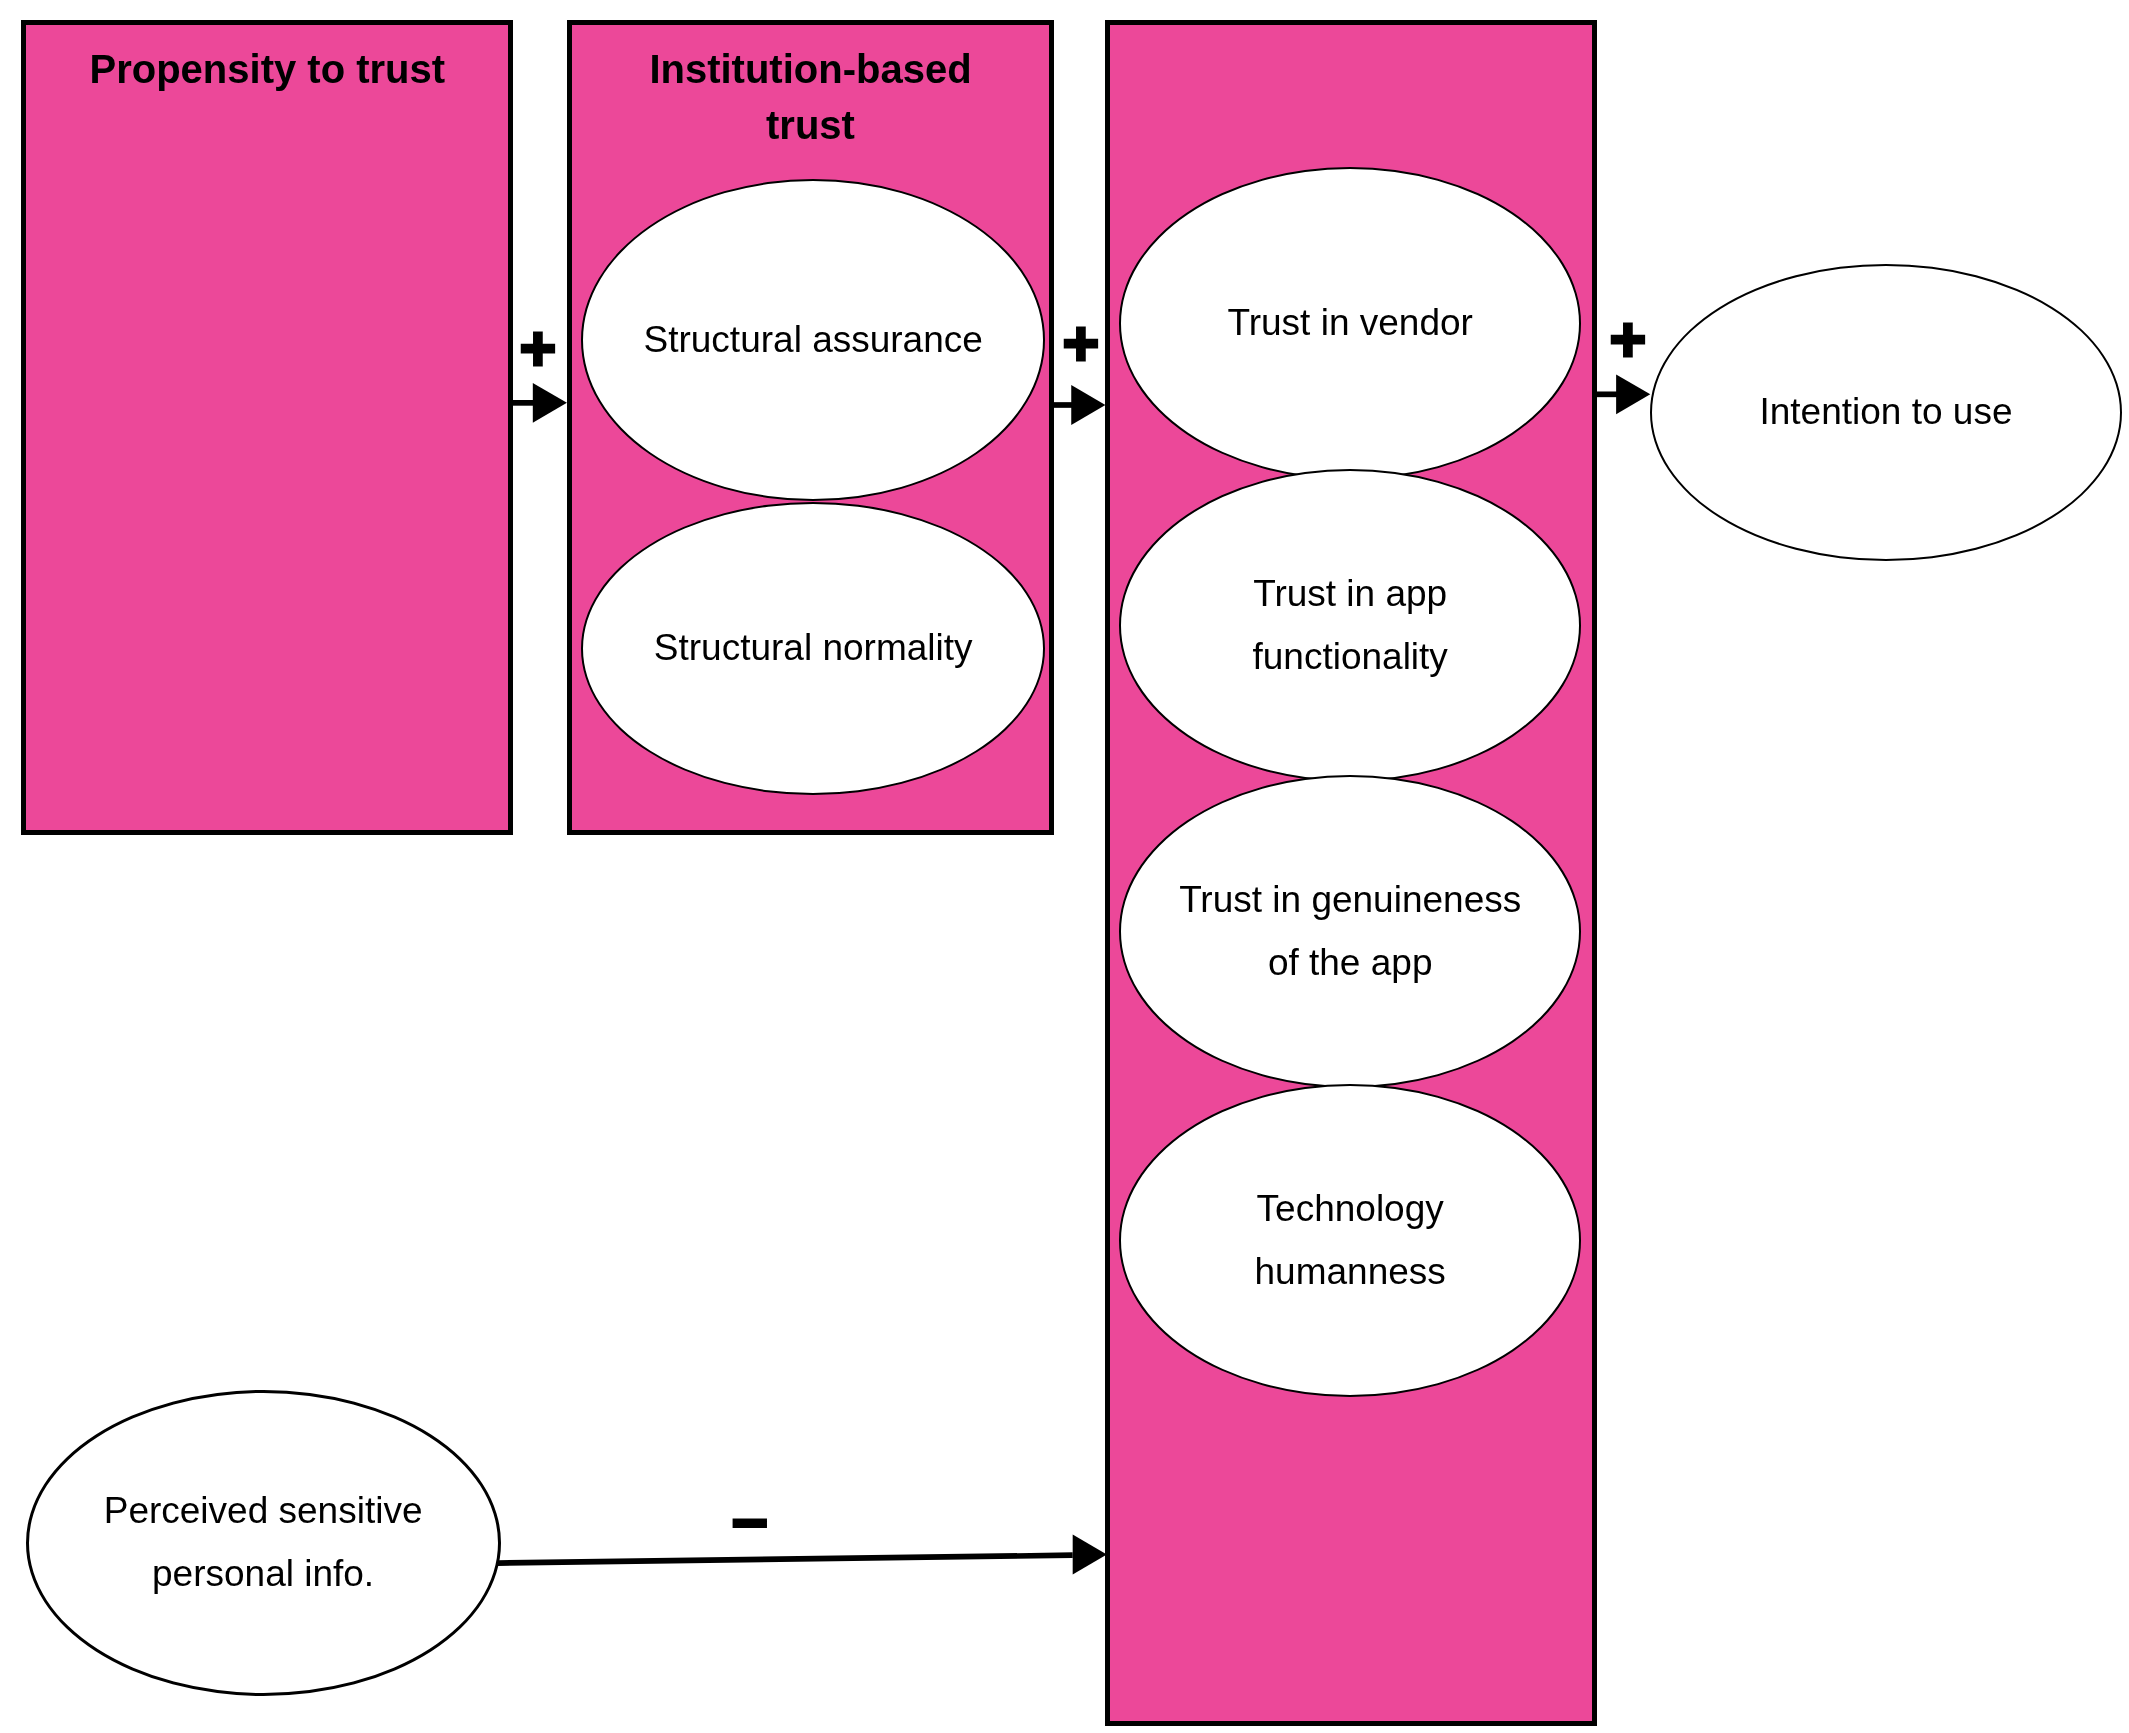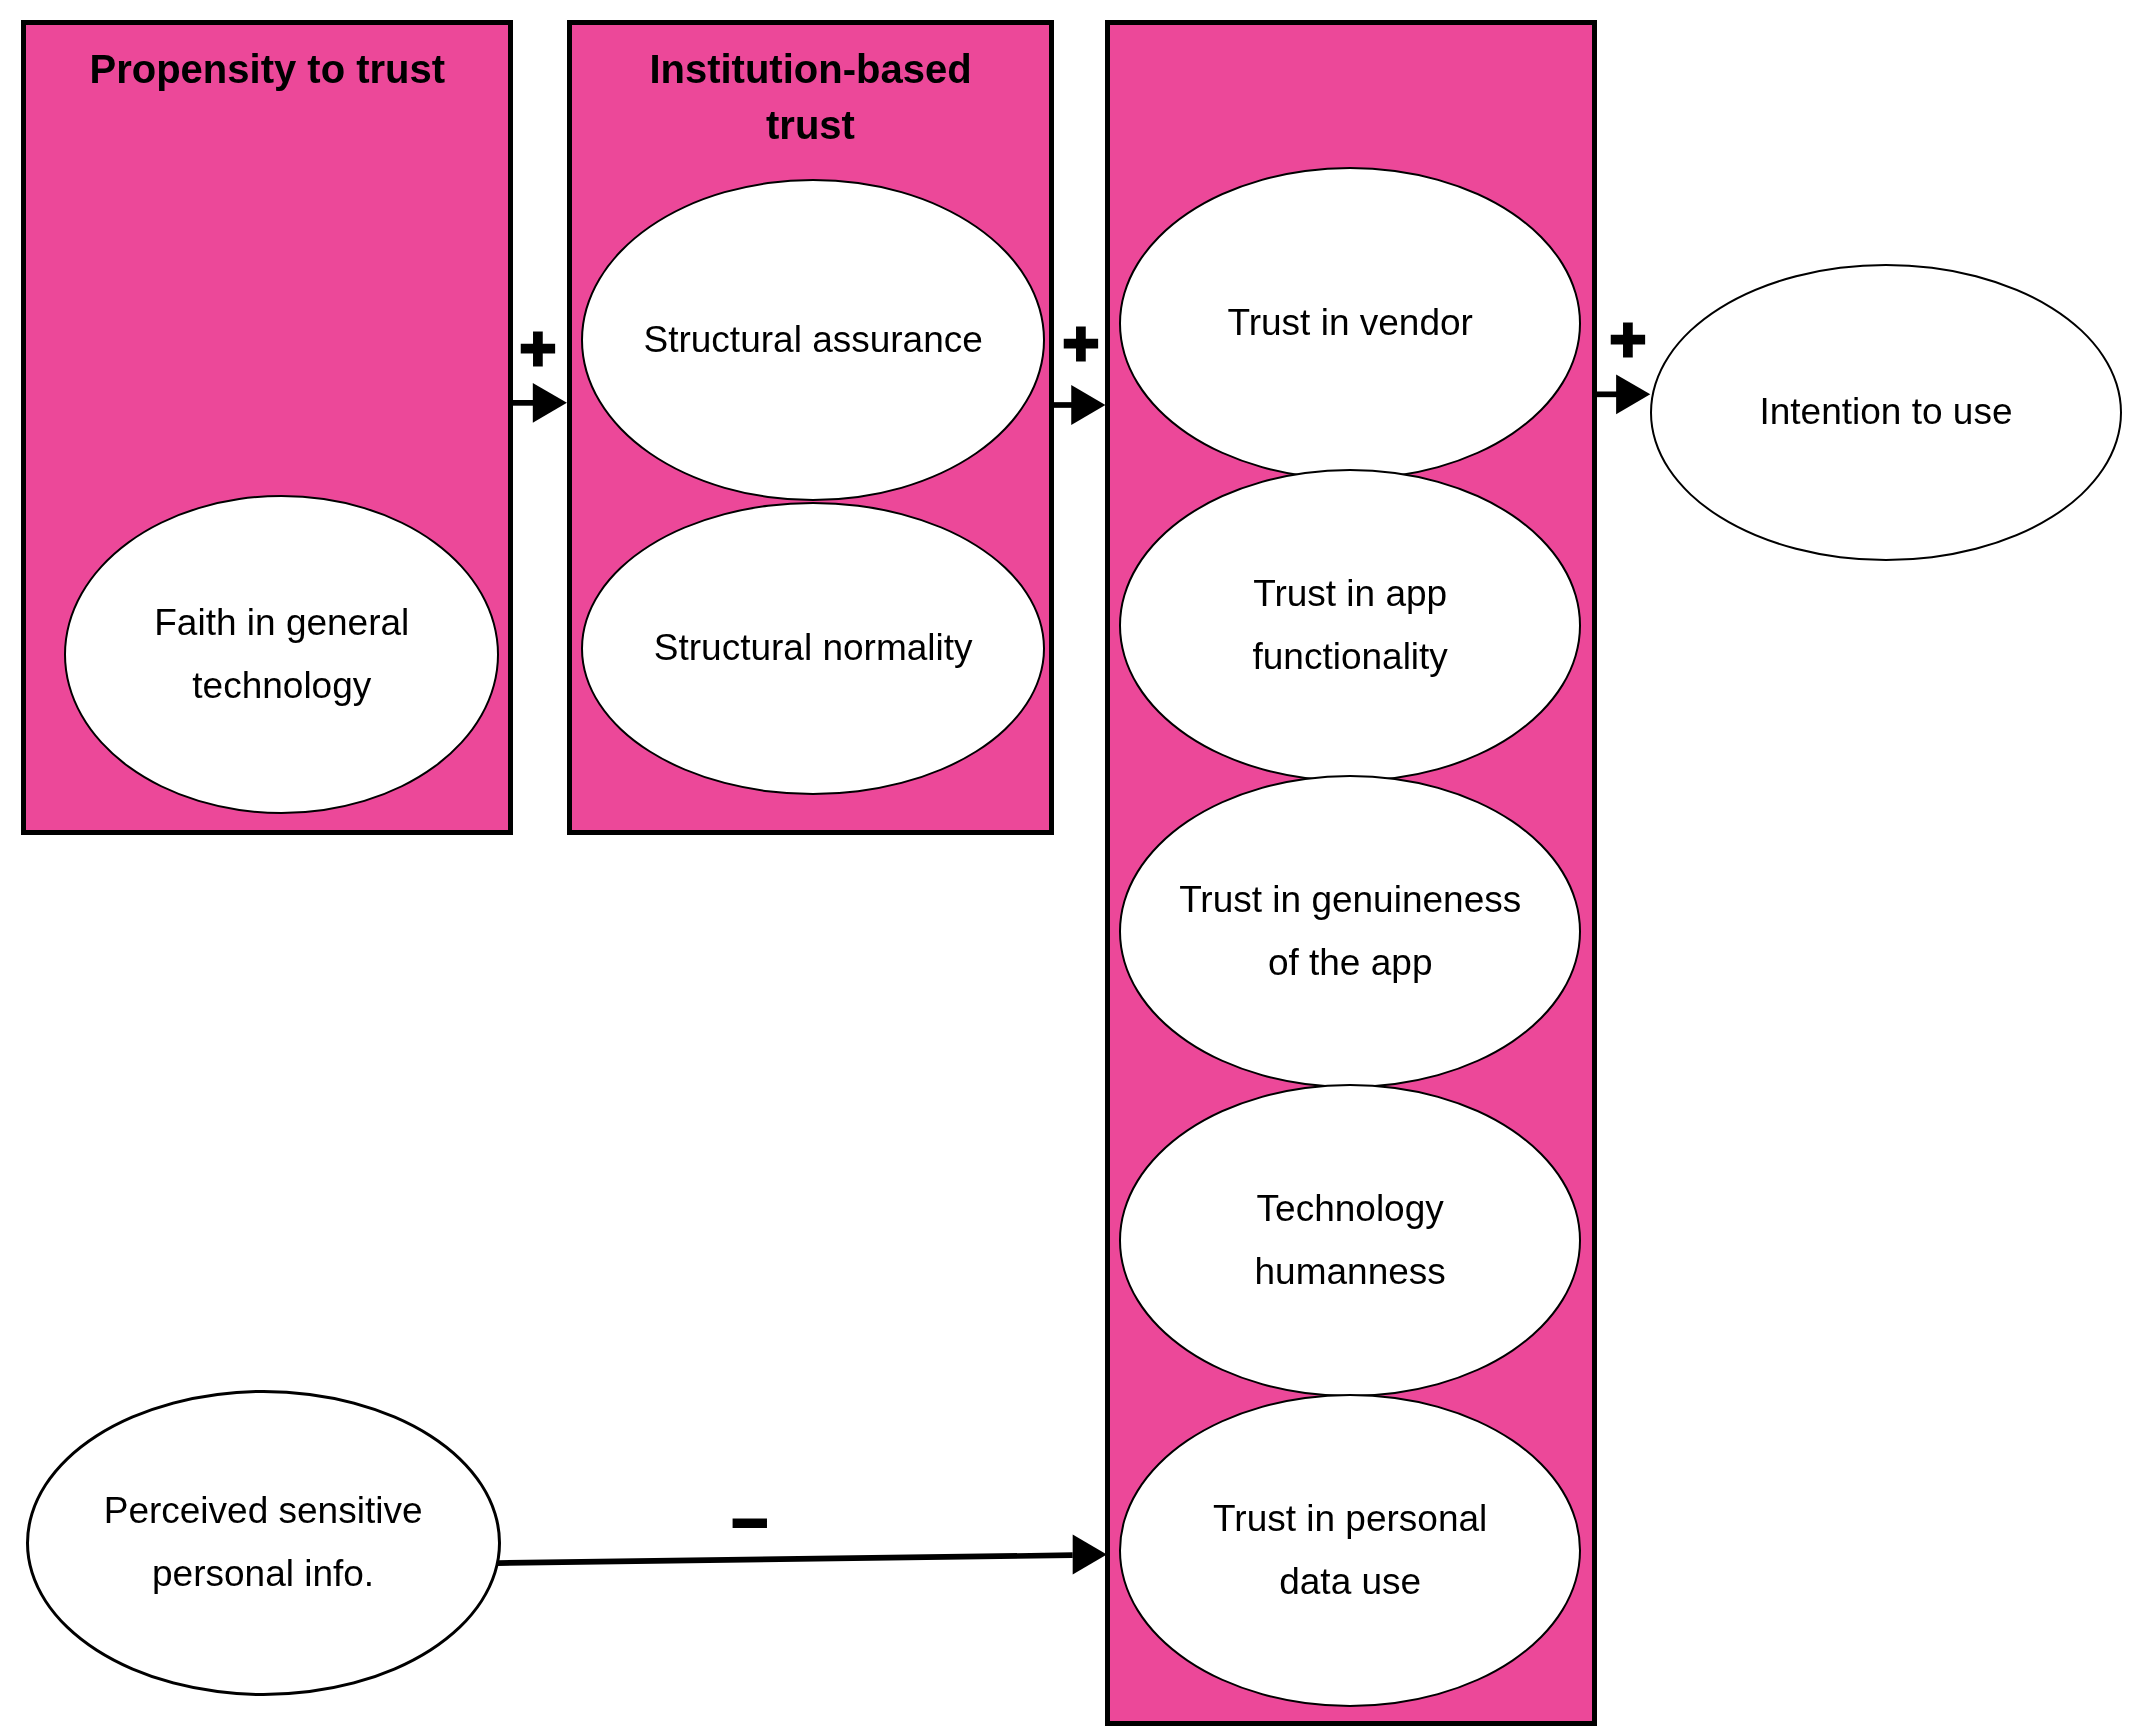--- a/index.html
+++ b/index.html
@@ -62,24 +62,20 @@
   svg.arrows line { stroke: #000000; stroke-width: 8; }
   svg.arrows polygon { fill: #000000; }
 </style>
 </head>
 <body>
 
 <div class="canvas">
 
   <div class="group-box" style="left:21.3px; top:20px; width:492px; height:815px;">
     <div class="group-title">Propensity to trust</div>
-    <div class="node" style="left:38px; top:470px; width:435px; height:319px;">
-      <span>Faith in general
-technology</span>
-    </div>
   </div>
 
   <div class="group-box" style="left:567px; top:20px; width:487px; height:815px;">
     <div class="group-title">Institution-based
 trust</div>
     <div class="node" style="left:9.2px; top:154px; width:464px; height:322px;">
       <span>Structural assurance</span>
     </div>
     <div class="node" style="left:9.2px; top:477px; width:464px; height:293px;">
       <span>Structural normality</span>
@@ -94,24 +90,20 @@
       <span>Trust in app
 functionality</span>
     </div>
     <div class="node" style="left:9.2px; top:750px; width:462px; height:313px;">
       <span>Trust in genuineness
 of the app</span>
     </div>
     <div class="node" style="left:9.2px; top:1059px; width:462px; height:313px;">
       <span>Technology
 humanness</span>
-    </div>
-    <div class="node" style="left:9.2px; top:1369px; width:462px; height:313px;">
-      <span>Trust in personal
-data use</span>
     </div>
   </div>
 
   <div class="node" style="left:1650px; top:264px; width:472px; height:297px;">
     <span>Intention to use</span>
   </div>
 
   <div class="node thick" style="left:25.6px; top:1390px; width:475px; height:306px;">
     <span>Perceived sensitive
 personal info.</span>

